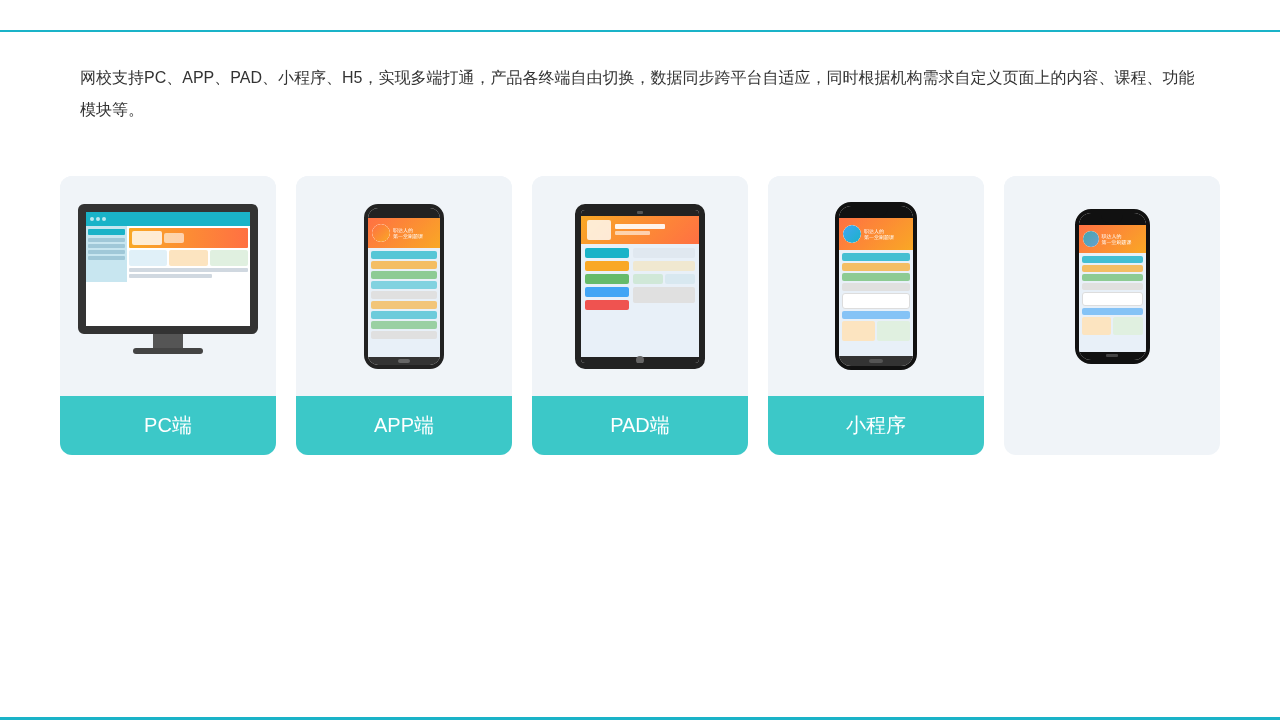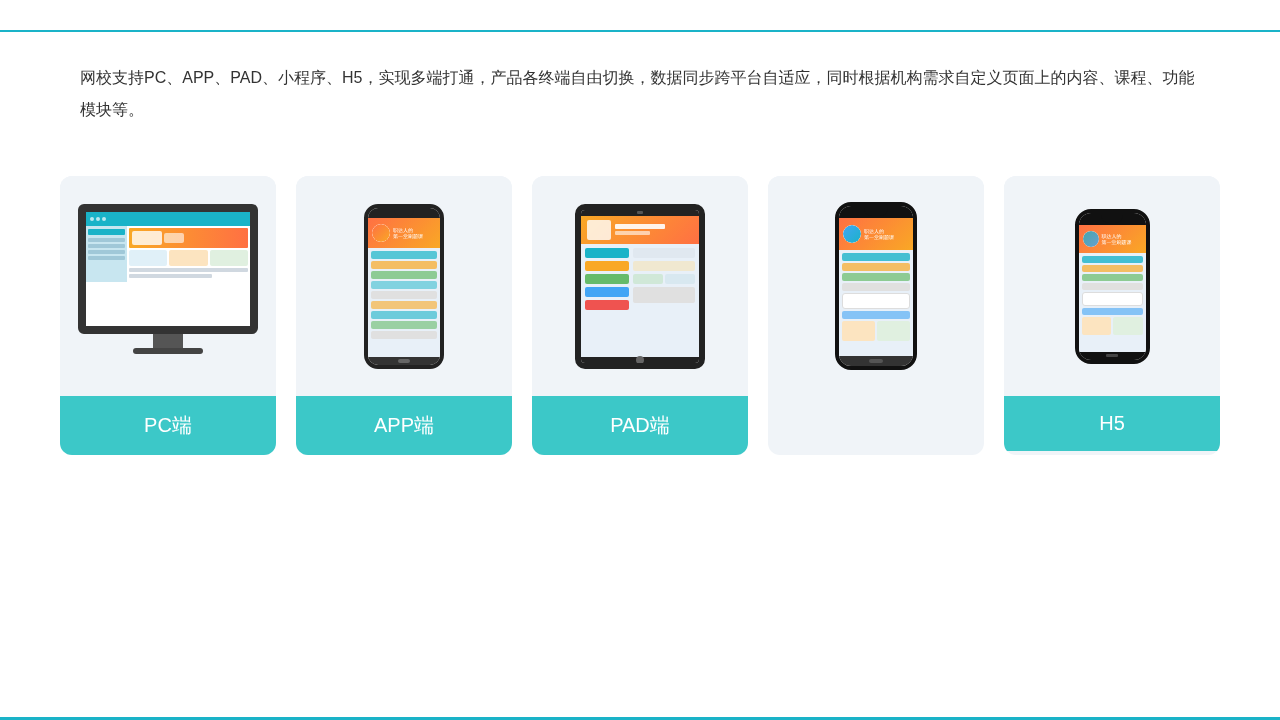--- a/index.html
+++ b/index.html
@@ -487,20 +487,21 @@
               <div style="flex:1;height:20px;background:#fce4c0;border-radius:2px;"></div>
               <div style="flex:1;height:20px;background:#e0f0e0;border-radius:2px;"></div>
             </div>
           </div>
         </div>
         <div class="phone-home" style="height:10px;">
           <div style="width:14px;height:4px;border-radius:2px;background:#555;"></div>
         </div>
       </div>
     </div>
+    <div class="card-label">小程序</div>
   </div>
 
   <div class="card">
     <div class="card-image-area">
       <div class="phone-mini">
         <div class="phone-mini-notch">
           <div class="phone-mini-notch-cut"></div>
         </div>
         <div style="flex:1;background:#e8f0f8;overflow:hidden;">
           <div style="height:28px;background:linear-gradient(135deg,#ff7043,#f9a825);display:flex;align-items:center;padding:0 4px;">
@@ -520,18 +521,17 @@
               <div style="flex:1;height:18px;background:#fce4c0;border-radius:2px;"></div>
               <div style="flex:1;height:18px;background:#e0f0e0;border-radius:2px;"></div>
             </div>
           </div>
         </div>
         <div style="height:8px;background:#111;display:flex;align-items:center;justify-content:center;">
           <div style="width:12px;height:3px;border-radius:1px;background:#444;"></div>
         </div>
       </div>
     </div>
-    <div class="card-label">H5</div>
   </div>
 
 </div>
 
 <div class="bottom-line"></div>
 
 </body></html>

